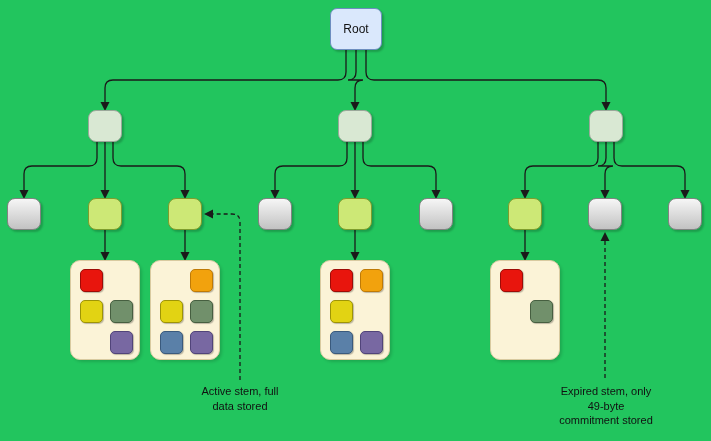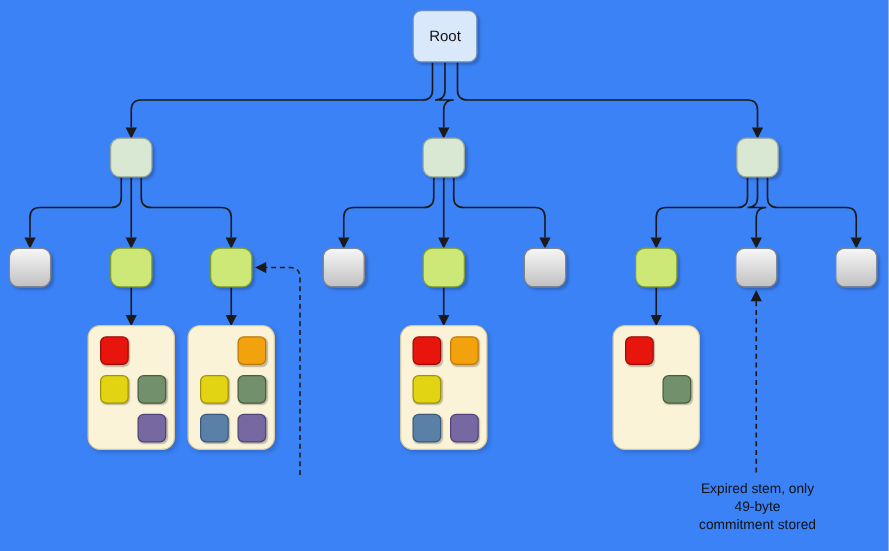--- a/index.html
+++ b/index.html
@@ -1,17 +1,17 @@
 <!DOCTYPE html>
 <html><head>
 <meta charset="utf-8">
 <style>
   html,body { margin:0; padding:0; background:#ffffff; }
   .canvas {
-    position:relative; width:711px; height:441px; background:#3b82f6;
+    position:relative; width:711px; height:441px; background:#22c55e;
     font-family:"Liberation Sans", sans-serif; overflow:hidden;
   }
   svg.edges { position:absolute; left:0; top:0; pointer-events:none; }
   .node {
     position:absolute; border-radius:8px; box-sizing:border-box;
     box-shadow:2px 2px 2px rgba(0,0,0,0.20);
   }
   .node.root {
     display:flex; align-items:center; justify-content:center;
     font-size:12px; color:#111; border-radius:7px;
@@ -106,18 +106,20 @@
       <div class="node" style="left: 419px; top: 198px; width: 34px; height: 32px; background: linear-gradient(rgb(246, 246, 246), rgb(194, 194, 194)); border: 1px solid rgb(130, 130, 130);"></div>
       <div class="node" style="left: 589px; top: 110px; width: 34px; height: 32px; background: rgb(217, 232, 211); border: 1px solid rgb(154, 168, 154);"></div>
       <div class="node" style="left: 508px; top: 198px; width: 34px; height: 32px; background: rgb(205, 232, 118); border: 1px solid rgb(126, 157, 45);"></div>
       <div class="databox" style="left: 490px; top: 260px; width: 70px; height: 100px; background: rgb(251, 243, 215); border: 1px solid rgb(216, 202, 160);"></div>
       <div class="sq" style="left: 500px; top: 269px; background: rgb(232, 21, 13); border: 1px solid rgb(158, 11, 6);"></div>
       <div class="sq" style="left: 530px; top: 300px; background: rgb(113, 144, 107); border: 1px solid rgb(70, 95, 64);"></div>
       <div class="node" style="left: 588px; top: 198px; width: 34px; height: 32px; background: linear-gradient(rgb(246, 246, 246), rgb(194, 194, 194)); border: 1px solid rgb(130, 130, 130);"></div>
       <div class="node" style="left: 668px; top: 198px; width: 34px; height: 32px; background: linear-gradient(rgb(246, 246, 246), rgb(194, 194, 194)); border: 1px solid rgb(130, 130, 130);"></div>
     </div>
 
+  <div class="annotation" style="left:240px; top:384px;">Active stem, full
+data stored</div>
 
   <div class="annotation" style="left:606px; top:384px;">Expired stem, only
 49-byte
 commitment stored</div>
 
 </div>
 
 </body></html>

